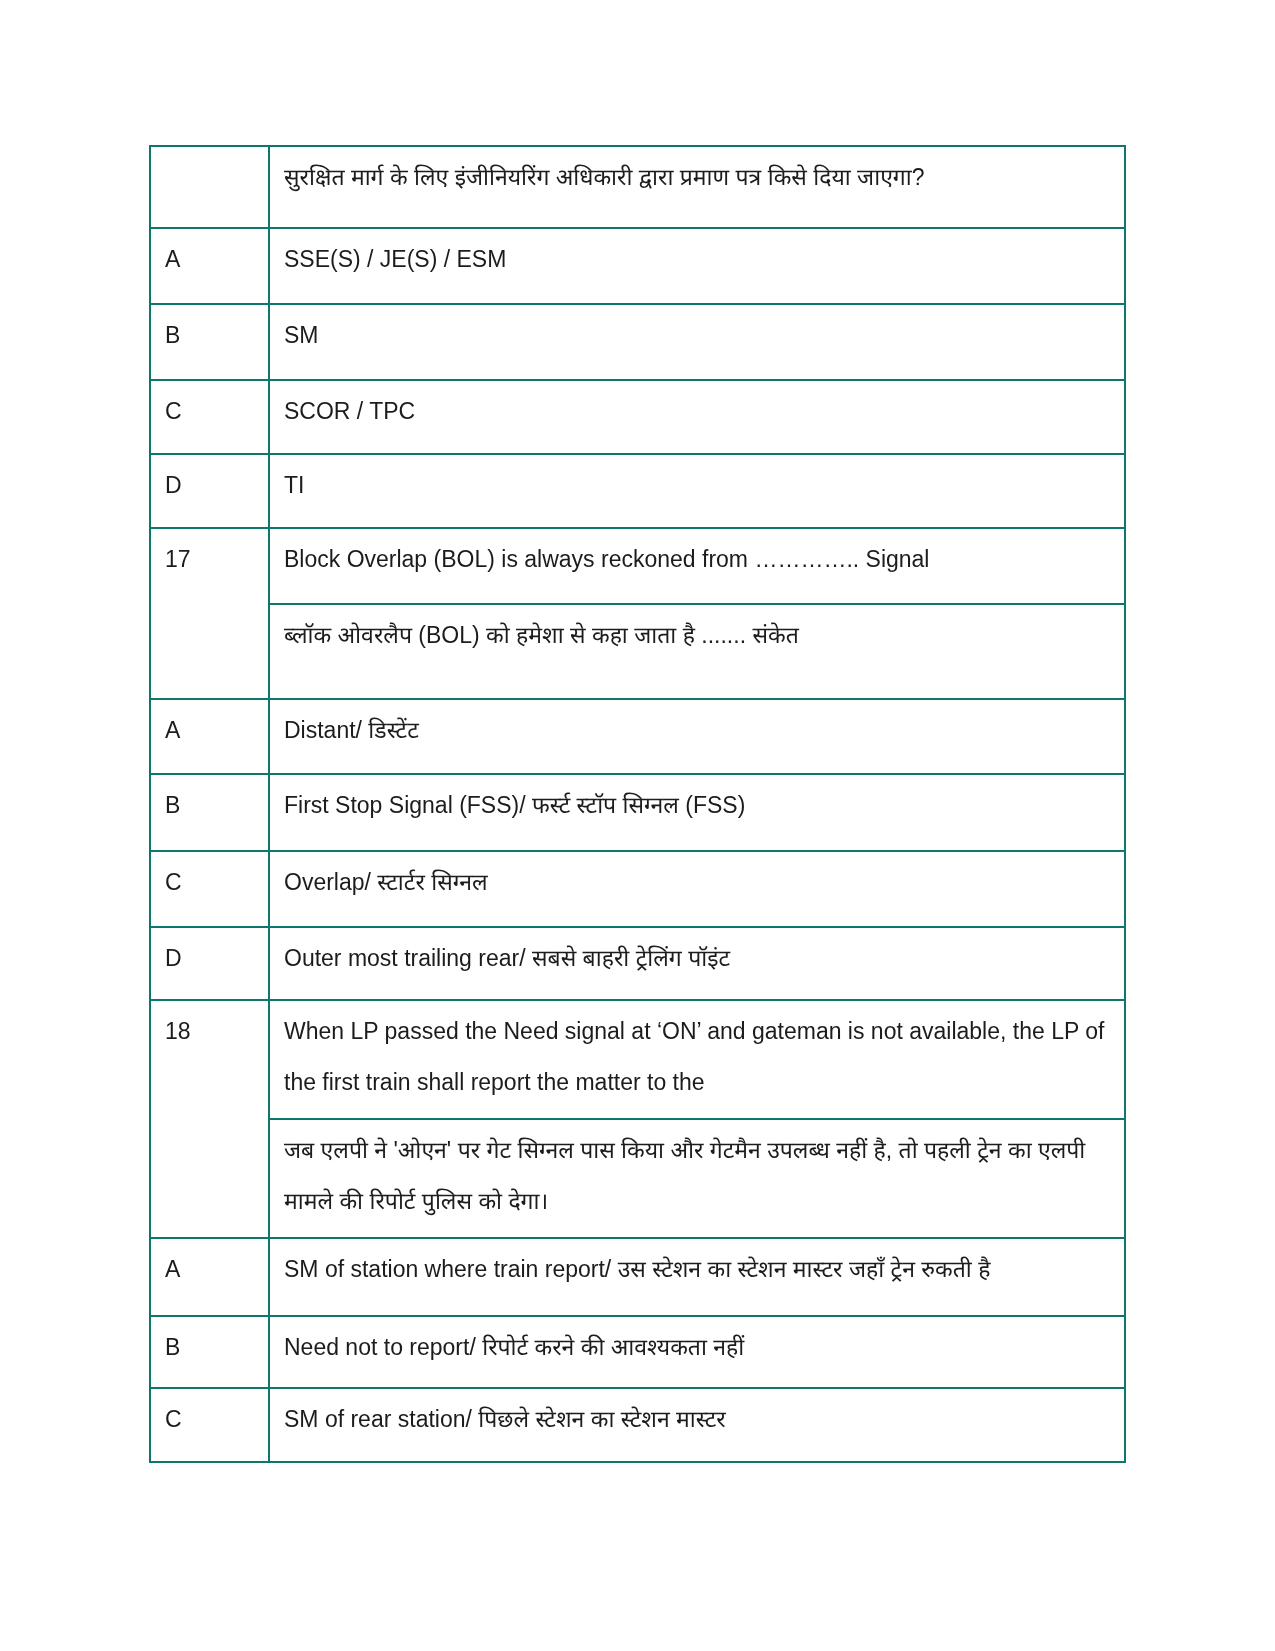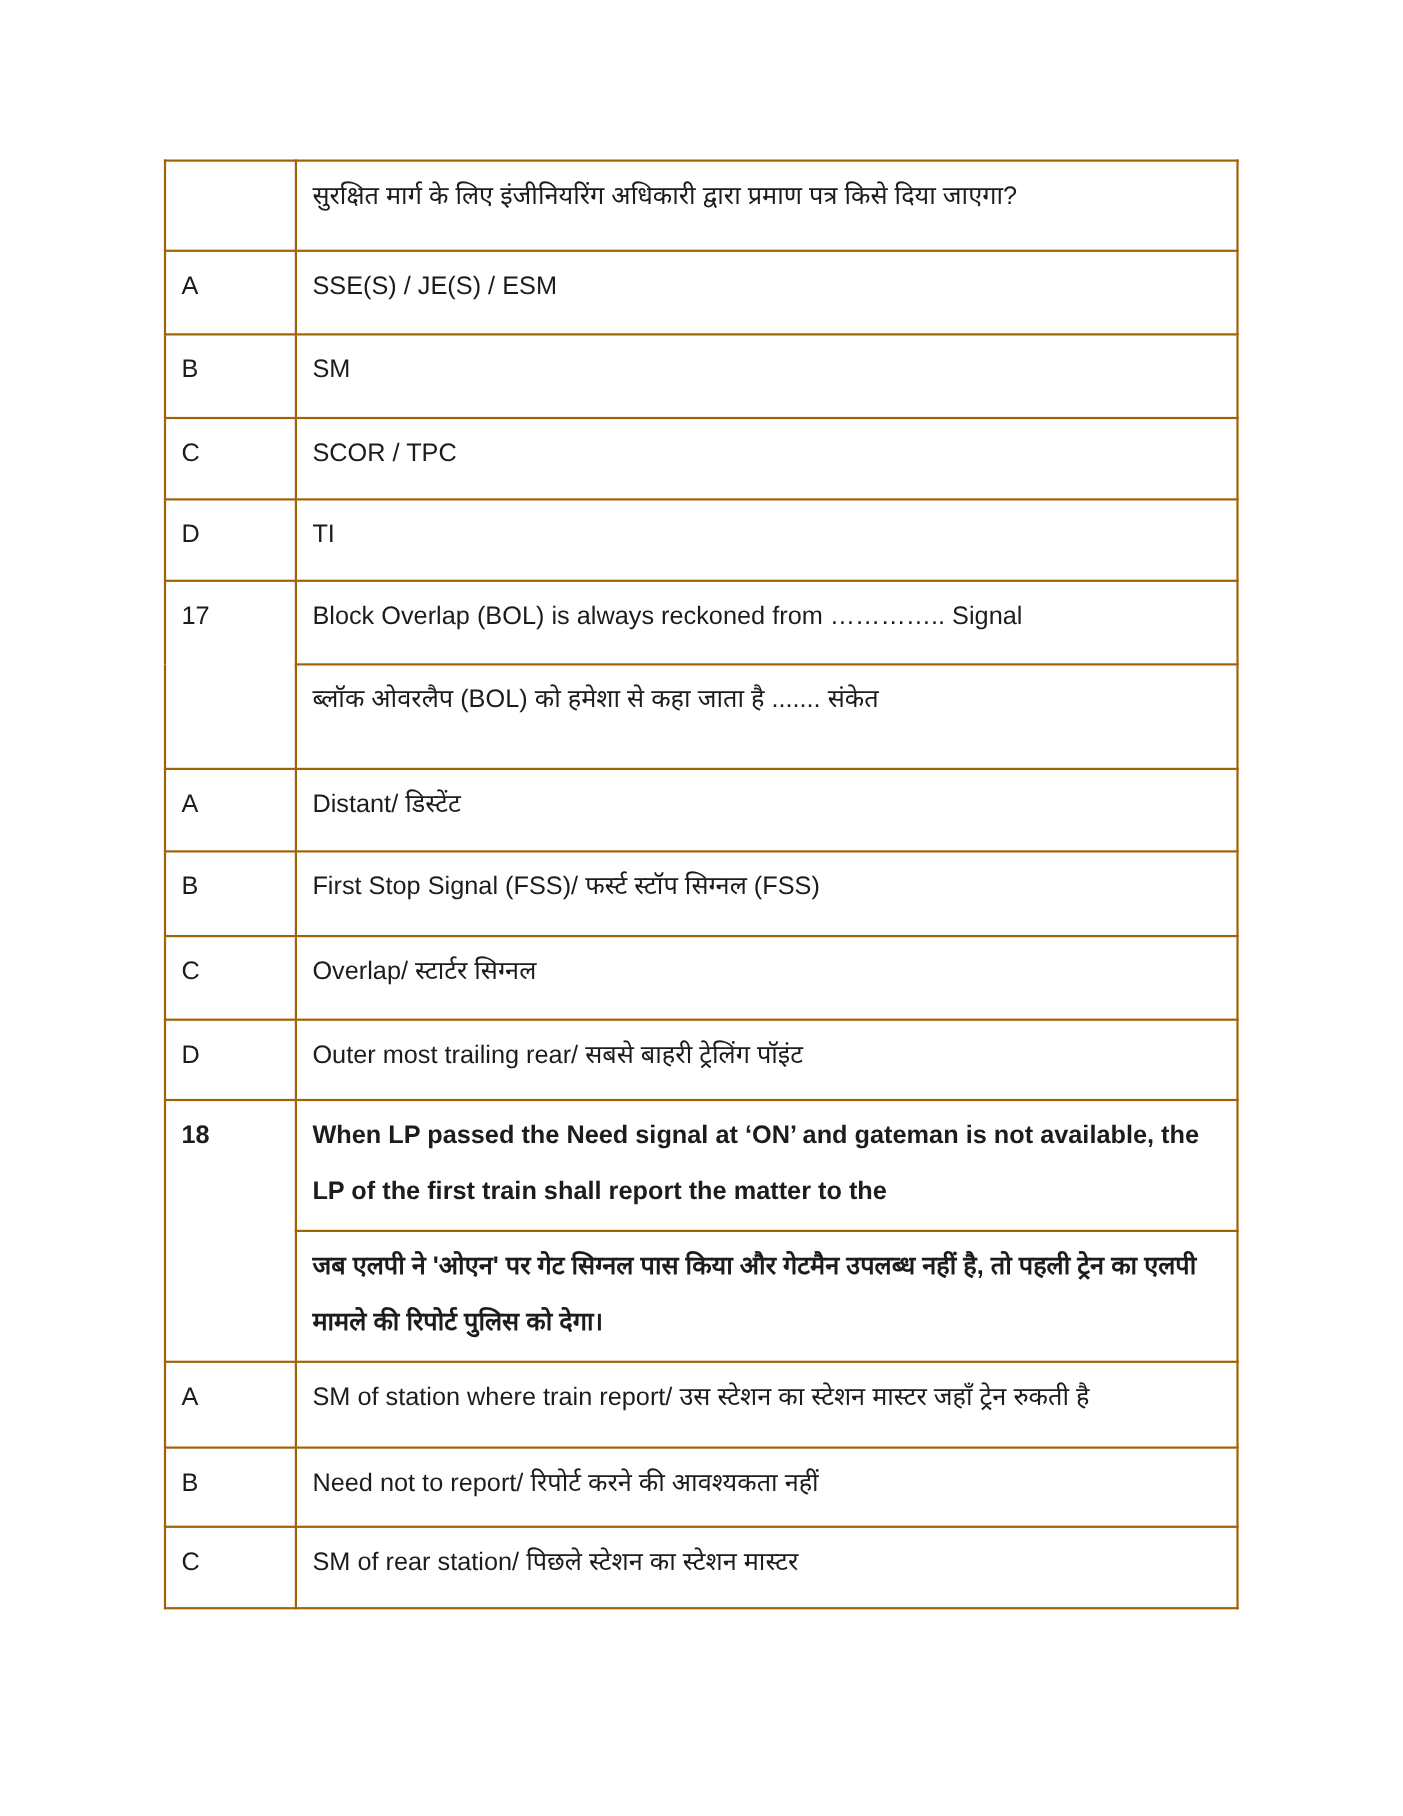--- a/index.html
+++ b/index.html
@@ -16,21 +16,21 @@
   }
   table.exam-table {
     position: absolute;
     left: 149px;
     top: 145px;
     width: 977px;
     border-collapse: collapse;
     table-layout: fixed;
   }
   table.exam-table td {
-    border: 2px solid #a16207;
+    border: 2px solid #0f766e;
     vertical-align: top;
     font-size: 23px;
     line-height: 2.2;
     padding: 5px 18px 0 14px;
     overflow: hidden;
   }
   td.num-cell {
     width: 85px;
     padding-left: 15px;
   }
@@ -38,21 +38,21 @@
     padding-left: 14px;
   }
   
   tr.h82  { height: 82px; }
   tr.h76  { height: 76px; }
   tr.h74  { height: 74px; }
   tr.h79  { height: 95px; }
   tr.h75  { height: 75px; }
   tr.h77  { height: 77px; }
   tr.h73  { height: 73px; }
-  tr.h121 { height: 119px; font-weight: bold; }
+  tr.h121 { height: 119px; }
   tr.h78  { height: 78px; }
   tr.h72  { height: 72px; }
 </style>
 </head>
 <body>
 
 <table class="exam-table">
 
   <tbody>
       <tr class="h82">

